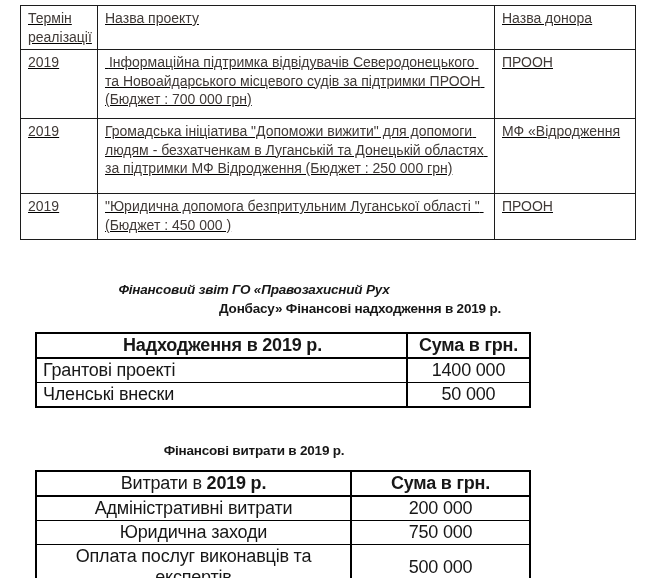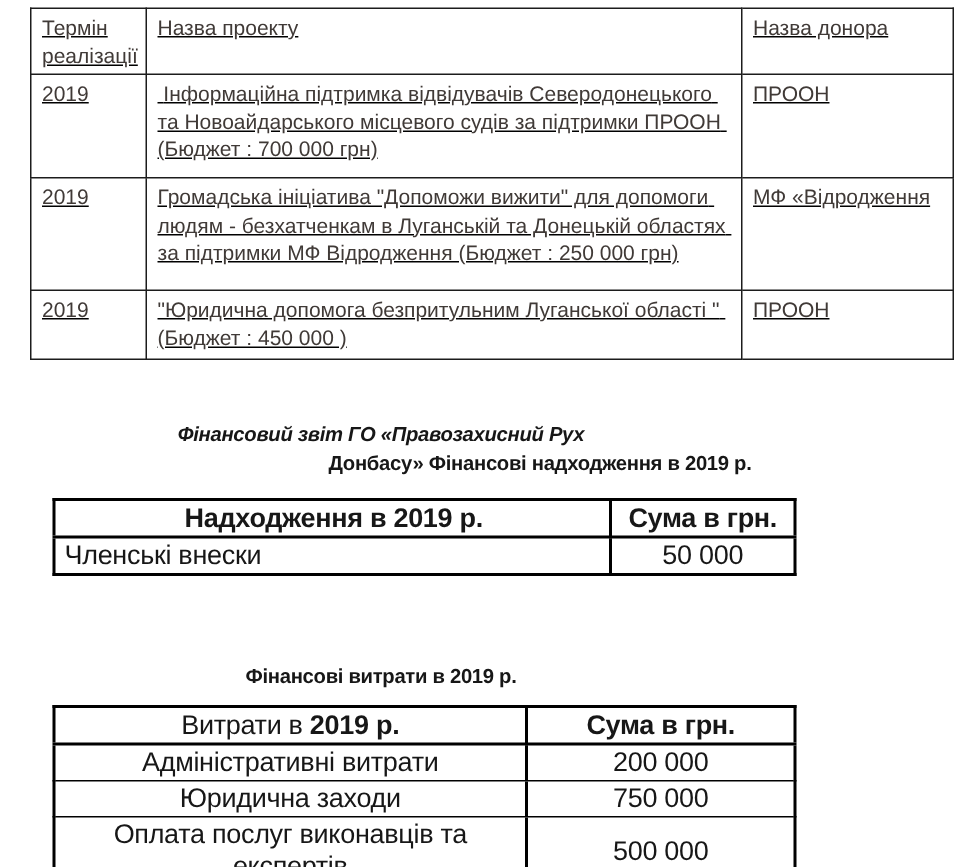--- a/index.html
+++ b/index.html
@@ -111,20 +111,24 @@
   <colgroup>
       <col style="width:371px">
       <col style="width:123px">
     </colgroup>
   <tbody>
       <tr class="hdr">
     <td class="lbl">Надходження в 2019 р.</td>
     <td>Сума в грн.</td>
   </tr>
   <tr>
+    <td class="lbl">Грантові проекті</td>
+    <td>1400 000</td>
+  </tr>
+  <tr>
     <td class="lbl">Членські внески</td>
     <td>50 000</td>
   </tr>
 </tbody>
   </table>
 
 <div class="fin-heading" id="expenses-heading">Фінансові витрати в 2019 р.</div>
 
 <table class="fin" id="expense-table">
   <colgroup>

